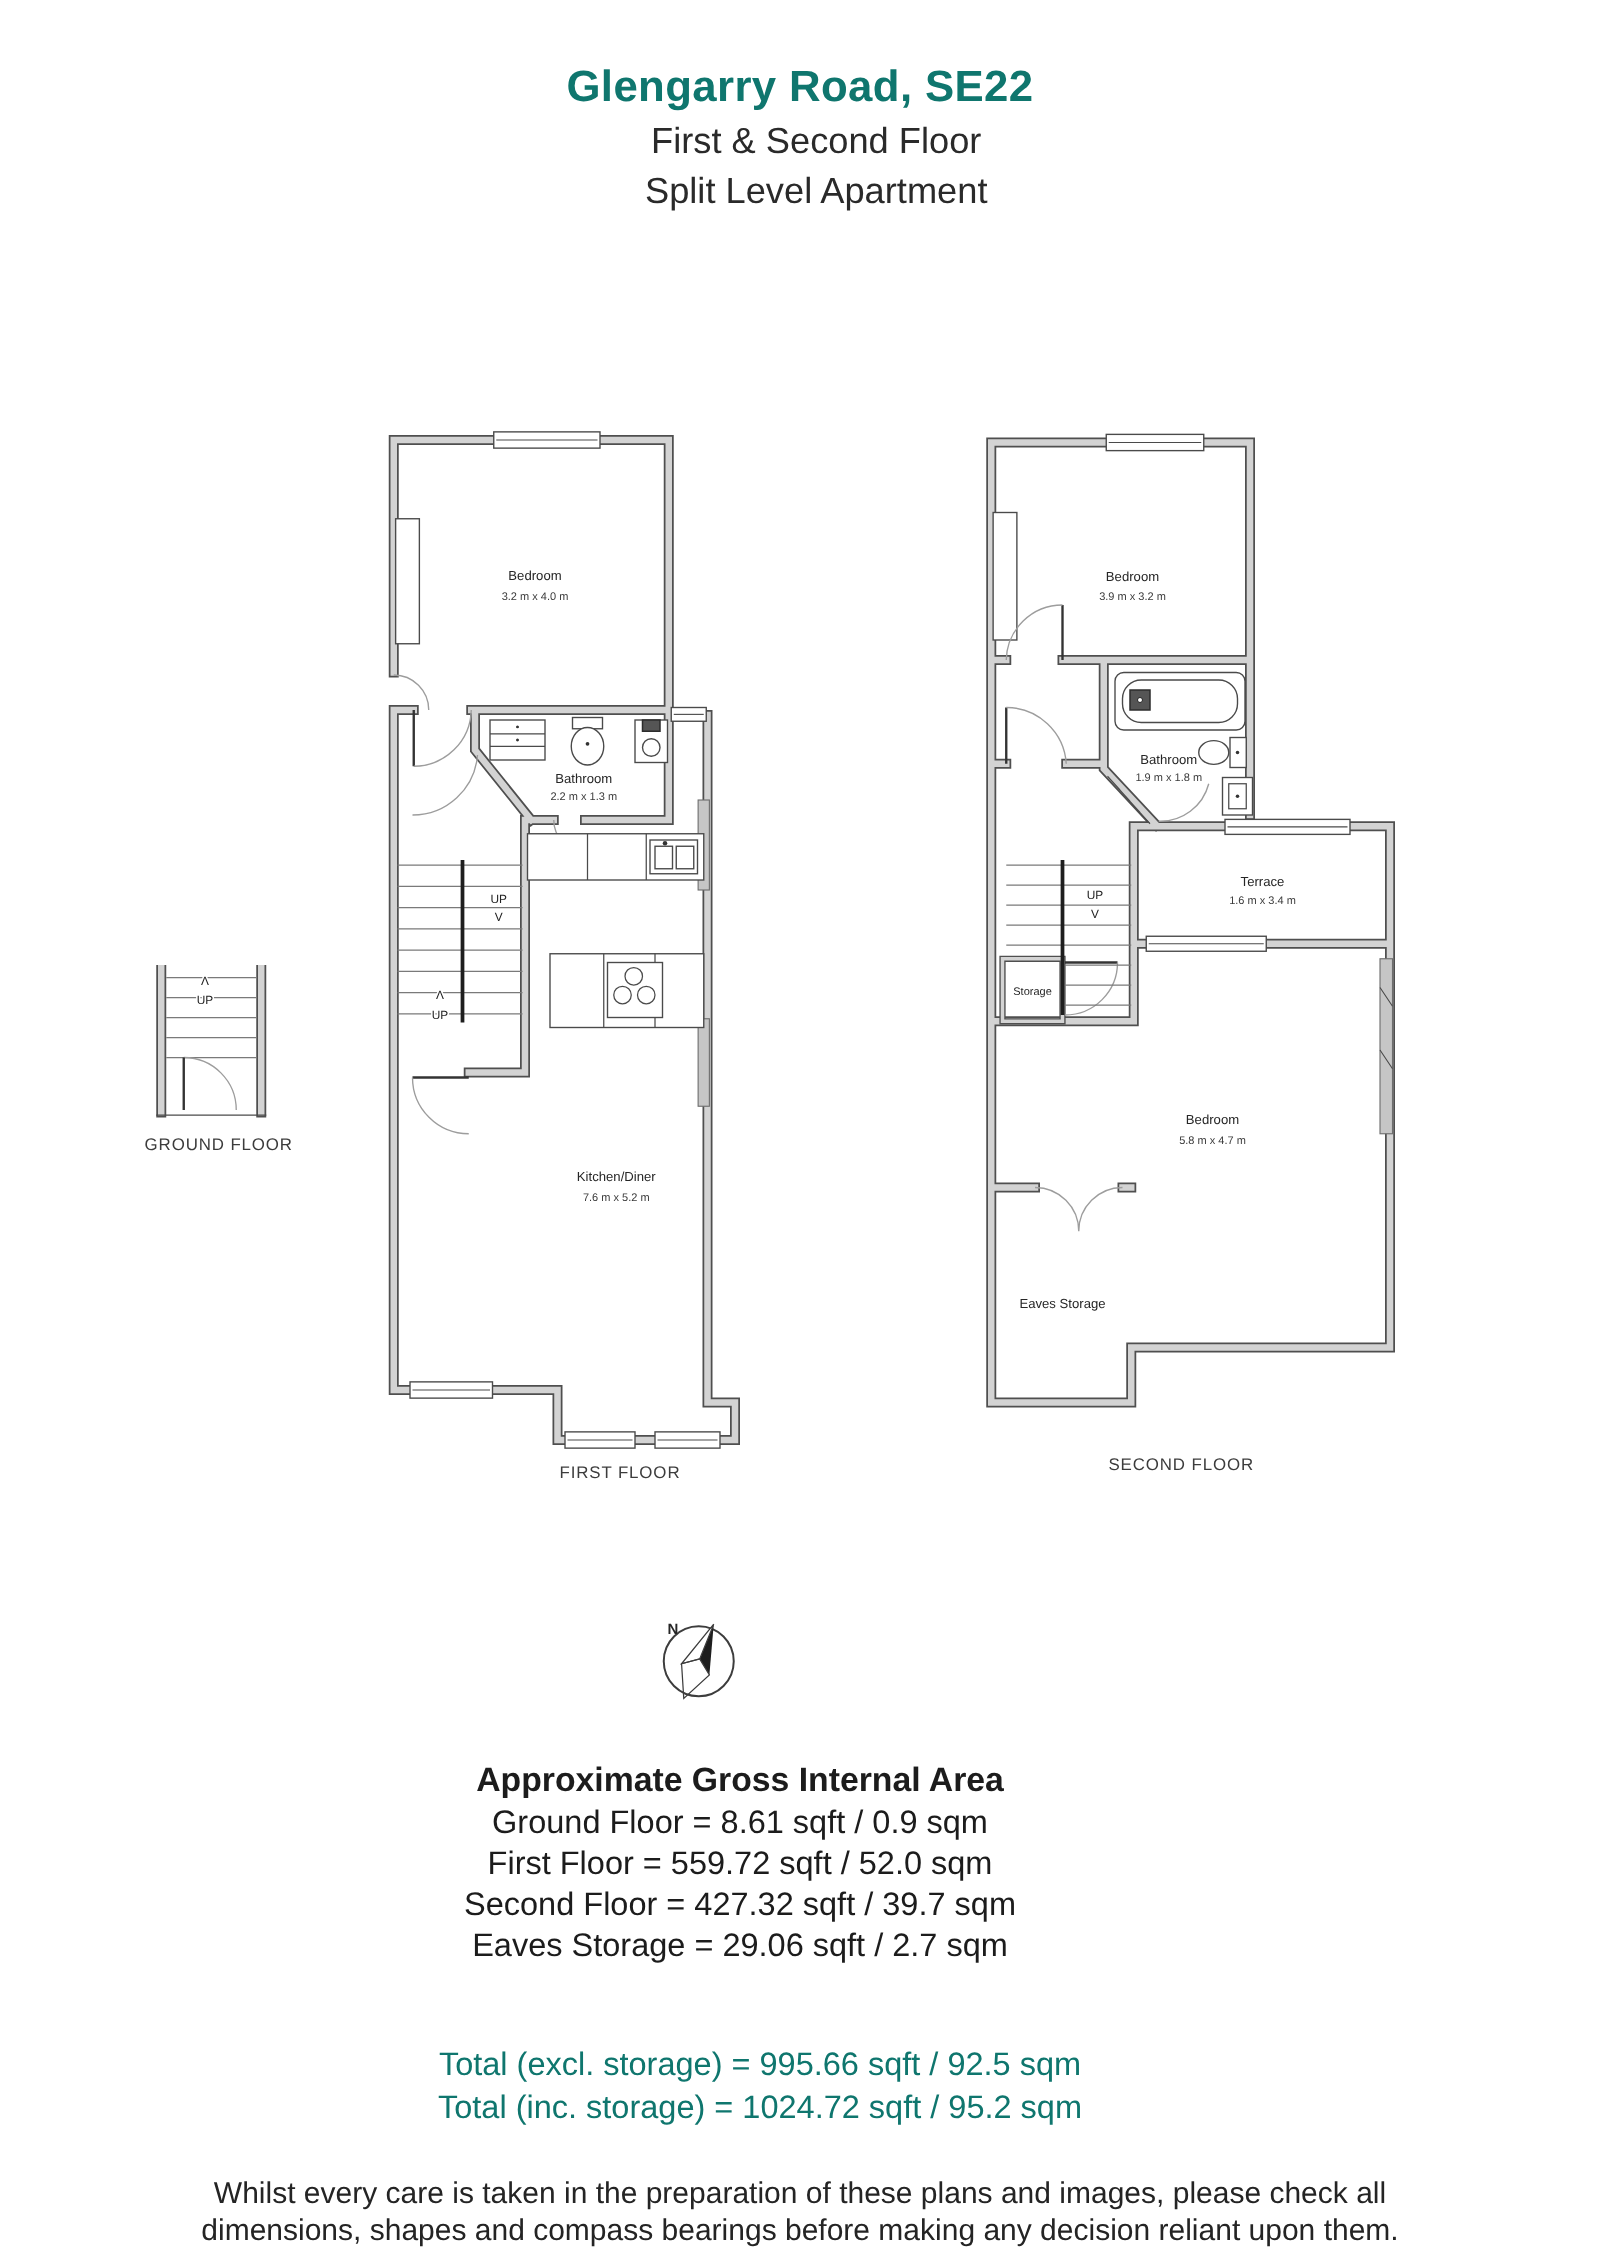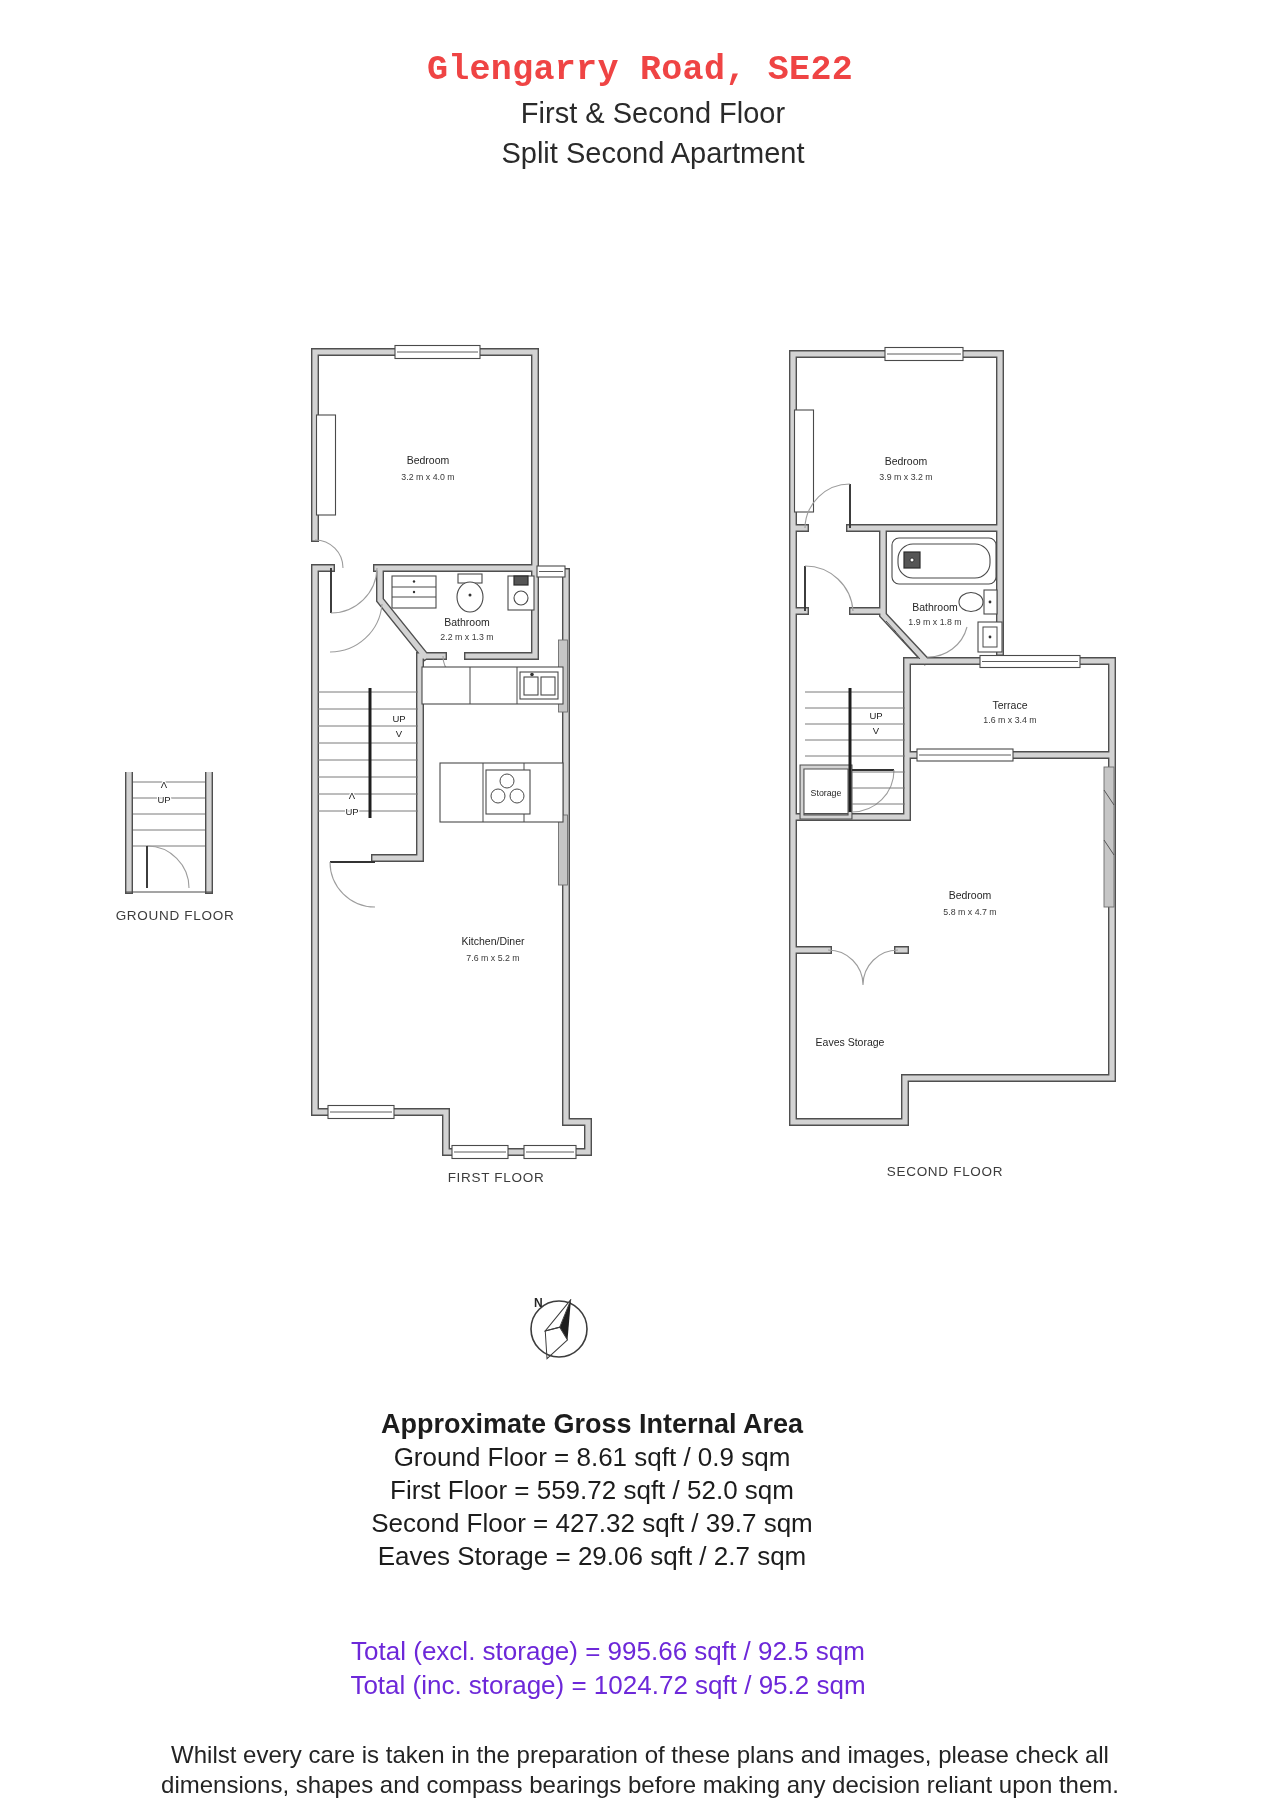--- a/index.html
+++ b/index.html
@@ -1,20 +1,20 @@
 <!DOCTYPE html>
 <html><head>
 <meta charset="utf-8">
 <style>
   html,body{margin:0;padding:0;background:#fff;}
   .page{position:relative;width:1280px;height:1810px;background:#ffffff;overflow:hidden;
         font-family:"Liberation Sans",sans-serif;color:#1e1e1e;}
   .abs{position:absolute;}
   .title-block{top:50px;left:0;width:100%;text-align:center;}
-  .t1{font-size:35px;font-weight:bold;letter-spacing:.3px;color:#ef4444;font-family:Liberation Mono, monospace;}
+  .t1{font-size:35px;font-weight:bold;letter-spacing:.3px;color:#0f766e;}
   .t2{font-size:29px;margin-top:7px;color:#2a2a2a;margin-left:26px;}
   .floor-label{position:absolute;transform:translateX(-50%);font-size:13.5px;
                letter-spacing:.7px;color:#3c3c3c;white-space:nowrap;}
   svg text{font-family:"Liberation Sans",sans-serif;fill:#262626;}
   .room-name{font-size:10.5px;text-anchor:middle;}
   .room-dims{font-size:8.8px;text-anchor:middle;fill:#3a3a3a;}
   .tiny{font-size:8.8px;text-anchor:middle;}
   .stair-label{font-size:9.5px;text-anchor:middle;fill:#222;
                stroke:#fff;stroke-width:2.5px;paint-order:stroke;}
   .wall-under{stroke:#4f4f4f;stroke-width:8;fill:none;stroke-linecap:square;}
@@ -26,32 +26,32 @@
   .thinline{stroke:#4a4a4a;stroke-width:1;fill:none;}
   .tread{stroke:#7a7a7a;stroke-width:1;fill:none;}
   .stringer{stroke:#1e1e1e;stroke-width:3;fill:none;}
   .arc{stroke:#9d9d9d;stroke-width:1.1;fill:none;}
   .leaf{stroke:#333;stroke-width:1.9;fill:none;}
   .winfill{fill:#fff;stroke:#4a4a4a;stroke-width:1.1;}
   .winline{stroke:#4a4a4a;stroke-width:.9;}
   .slab{fill:#c6c6c6;stroke:#6e6e6e;stroke-width:.9;}
   .gia{top:1408px;left:0;width:1184px;text-align:center;font-size:26px;line-height:33px;color:#1c1c1c;}
   .gia .h{font-weight:bold;font-size:27px;}
-  .totals{top:1634px;left:0;width:1216px;text-align:center;font-size:26px;line-height:34px;color:#6d28d9;}
+  .totals{top:1634px;left:0;width:1216px;text-align:center;font-size:26px;line-height:34px;color:#0f766e;}
   .disclaimer{top:1740px;left:0;width:100%;text-align:center;font-size:24px;line-height:30px;color:#242424;}
 </style>
 </head>
 <body>
 
 <div class="page">
 
   <div class="abs title-block">
     <div class="t1">Glengarry Road, SE22</div>
     <div class="t2">First &amp; Second Floor</div>
-    <div class="t2">Split Second Apartment</div>
+    <div class="t2">Split Level Apartment</div>
   </div>
 
   <svg class="abs" style="left:122px;top:772px;" width="95" height="125" viewBox="0 0 95 125">
     <defs>
         <path id="wfg" d="M 7 2 V 118 M 87 2 V 118"></path>
       </defs>
     <g>
       <use href="#wfg" class="wall-under"></use>
       <use href="#wfg" class="wall-over"></use>
     </g>

